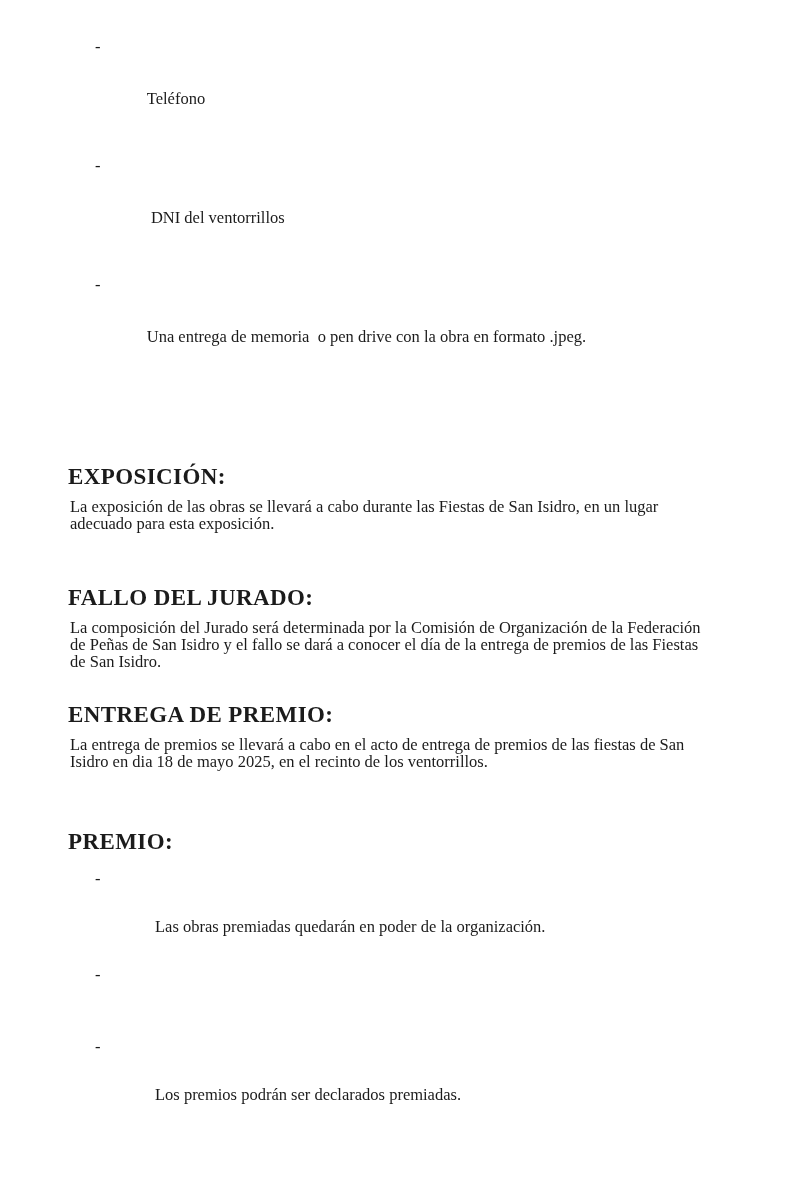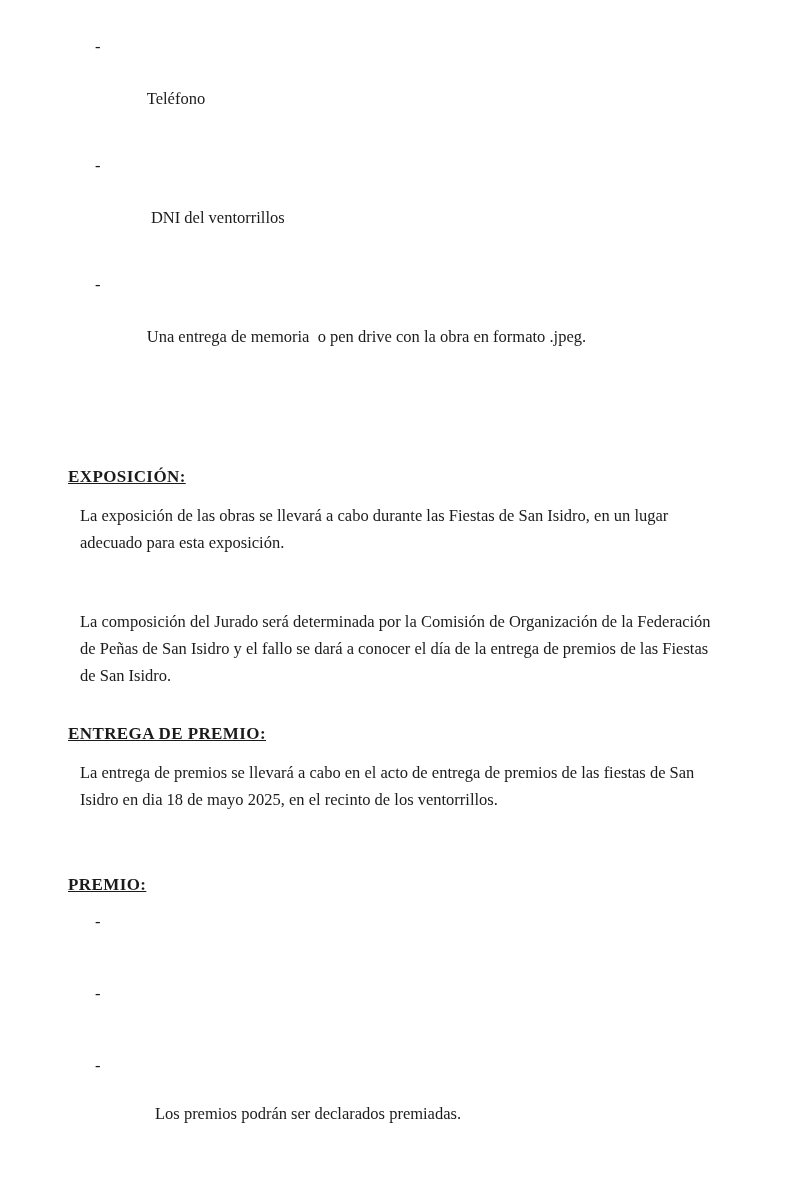--- a/index.html
+++ b/index.html
@@ -35,30 +35,29 @@
     top: 0;
   }
   .intro-list li {
     line-height: 26px;
     margin-bottom: 15px;
   }
   .intro-list li:last-child {
     margin-bottom: 0;
   }
   h2 {
-    font-size: 17px;
+    font-size: 23px;
     font-weight: bold;
     letter-spacing: 0.4px;
     line-height: 27px;
     margin: 0 0 8px 0;
-    text-decoration: underline;
   }
   .sec p {
-    margin: 12px;
-    line-height: 27px;
+    margin: 2px;
+    line-height: 17px;
     white-space: pre-wrap;
   }
   .sec-exposicion { margin-top: 87px; }
   .sec-fallo     { margin-top: 52px; }
   .sec-entrega   { margin-top: 31px; }
   .sec-notas     { margin-top: 58px; }
   .notas-list {
     margin-top: 12px;
   }
   .notas-list li {
@@ -85,36 +84,38 @@
     </li>
   </ul>
 
   <section class="sec sec-exposicion">
     <h2>EXPOSICIÓN:</h2>
     <p>La exposición de las obras se llevará a cabo durante las Fiestas de San Isidro, en un lugar
 adecuado para esta exposición.</p>
   </section>
 
   <section class="sec sec-fallo">
+    <h2>FALLO DEL JURADO:</h2>
     <p>La composición del Jurado será determinada por la Comisión de Organización de la Federación
 de Peñas de San Isidro y el fallo se dará a conocer el día de la entrega de premios de las Fiestas
 de San Isidro.</p>
   </section>
 
   <section class="sec sec-entrega">
     <h2>ENTREGA DE PREMIO:</h2>
     <p>La entrega de premios se llevará a cabo en el acto de entrega de premios de las fiestas de San
 Isidro en dia 18 de mayo 2025, en el recinto de los ventorrillos.</p>
   </section>
 
   <section class="sec sec-notas">
     <h2>PREMIO:</h2>
     <ul class="notas-list">
       <li>
         <span class="dash">-</span>
+        <span>Las obras premiadas quedarán en poder de la organización.</span>
       </li>
       <li>
         <span class="dash">-</span>
       </li>
       <li>
         <span class="dash">-</span>
         <span>Los premios podrán ser declarados premiadas.</span>
       </li>
 
     </ul>

